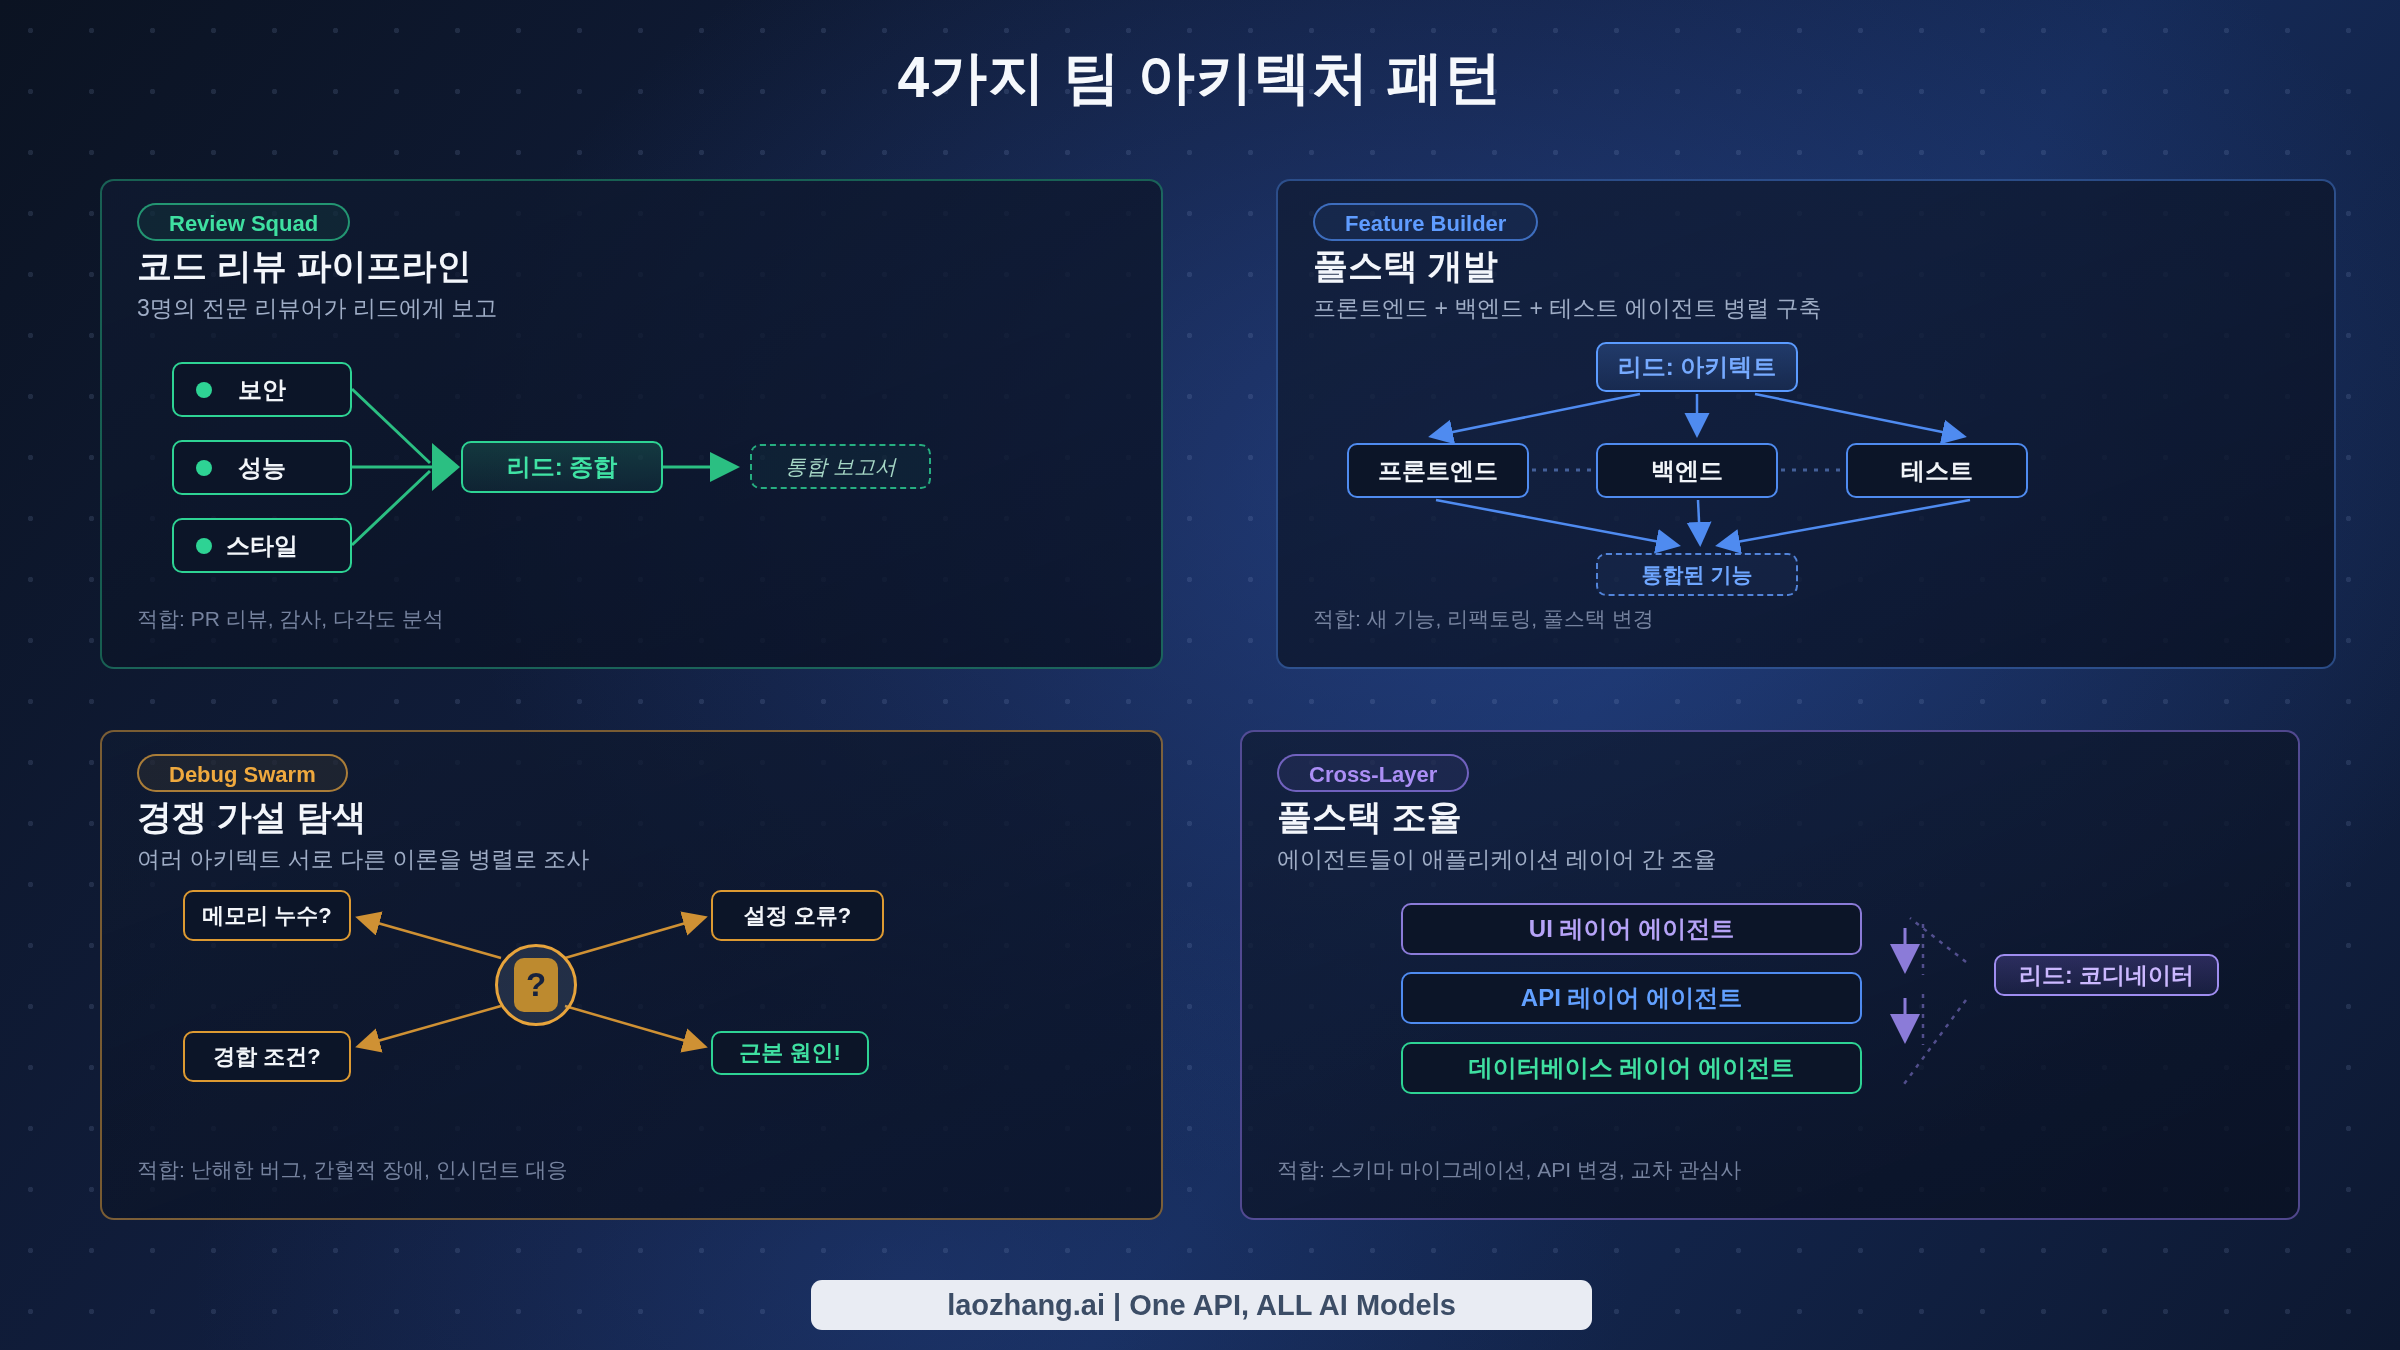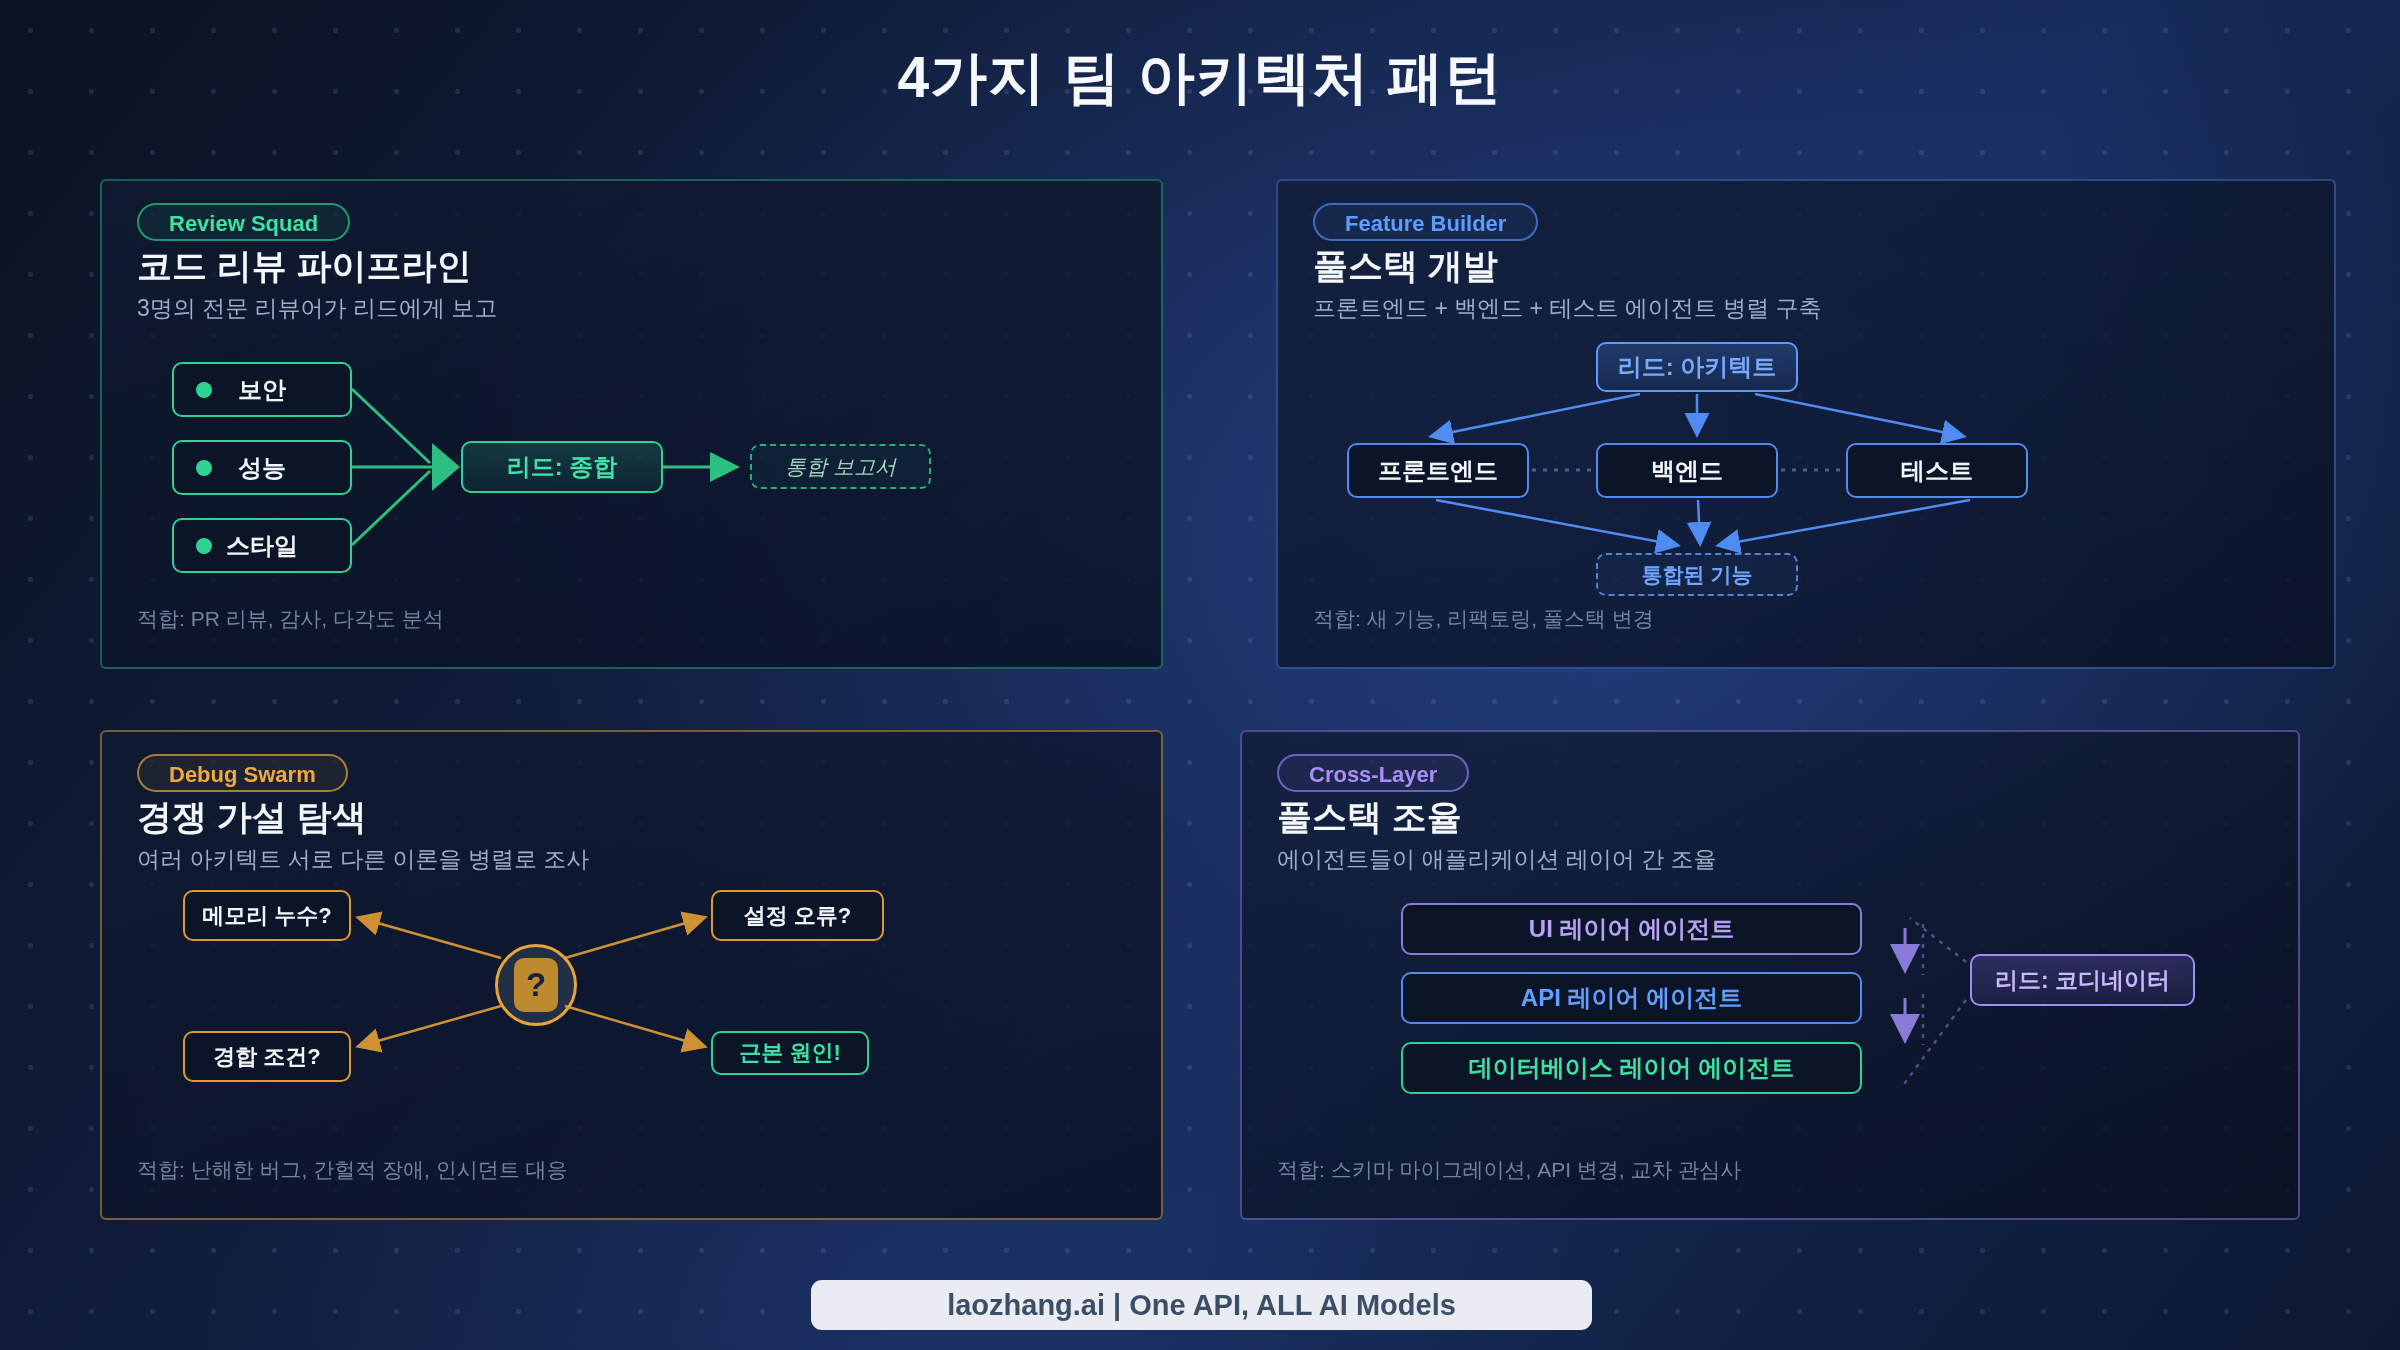--- a/index.html
+++ b/index.html
@@ -10,21 +10,21 @@
       radial-gradient(circle, rgba(148,170,215,0.15) 2.5px, transparent 3px),
       radial-gradient(1600px 1100px at 62% 36%, rgba(48,84,168,0.50), rgba(48,84,168,0) 65%),
       radial-gradient(1200px 700px at 38% 95%, rgba(40,70,140,0.35), rgba(40,70,140,0) 60%),
       linear-gradient(128deg,#0b1322 0%,#122043 45%,#152a57 62%,#0d1830 100%);
     background-size:61px 61px, auto, auto, auto;
   }
   .page-title{position:absolute;top:40px;left:0;width:100%;text-align:center;
     color:#f5f8fc;font-size:57px;font-weight:700;letter-spacing:1px;}
   .page-subtitle{position:absolute;top:118px;left:0;width:100%;text-align:center;
     color:#b9c4d8;font-size:27px;}
-  .card{position:absolute;width:1063px;height:490px;border-radius:6px;
+  .card{position:absolute;width:1063px;height:490px;border-radius:14px;
     background:linear-gradient(160deg, rgba(16,27,50,0.72), rgba(9,16,33,0.78));
     box-sizing:border-box;}
   .card-review   {left:100px; top:179px; border:2px solid rgba(46,211,148,0.40);}
   .card-feature  {left:1240px;top:179px; width:1060px;border:2px solid rgba(80,140,240,0.45);margin-left:36px;}
   .card-debug    {left:100px; top:730px; border:2px solid rgba(231,164,60,0.50);}
   .card-cross    {left:1240px;top:730px; width:1060px;border:2px solid rgba(150,122,240,0.50);}
   .badge{position:absolute;left:35px;top:22px;height:38px;line-height:38px;
     padding:0 30px;border-radius:21px;font-size:22px;font-weight:700;box-sizing:border-box;}
   .badge-green {color:#3fe0a1;border:2px solid rgba(46,211,148,0.65);background:rgba(46,211,148,0.07);}
   .badge-blue  {color:#5f9cff;border:2px solid rgba(80,140,240,0.70);background:rgba(80,140,240,0.08);}
@@ -57,21 +57,21 @@
   .dbg-result{left:609px;top:299px;width:158px;height:44px;border:2.5px solid #2ed394;color:#3fe0a1;font-size:22px;background:#0c1528;}
   .dbg-circle{position:absolute;left:393px;top:212px;width:76px;height:76px;border-radius:50%;
     border:3px solid #e7a43c;background:rgba(150,165,195,0.16);display:flex;align-items:center;justify-content:center;}
   .dbg-q{width:44px;height:54px;border-radius:10px;background:#bd8a2f;color:#16223e;
     font-size:33px;font-weight:700;display:flex;align-items:center;justify-content:center;}
   
   .layer{left:159px;width:461px;height:52px;font-size:24px;}
   .layer-ui {top:171px;border:2.5px solid #8b7bd8;color:#b6a3f7;}
   .layer-api{top:240px;border:2.5px solid #4f8bf0;color:#62a0ff;}
   .layer-db {top:310px;border:2.5px solid #2ed394;color:#3fe0a1;}
-  .coord{left:728px;top:222px;width:225px;height:52px;border:2.5px solid #9f8df0;
+  .coord{left:752px;top:222px;width:225px;height:42px;border:2.5px solid #9f8df0;
     background:linear-gradient(180deg, rgba(140,110,240,0.24), rgba(140,110,240,0.10));
     color:#cbb8ff;font-size:23px;}
   .footer-pill{position:absolute;left:811px;top:1280px;width:781px;height:50px;border-radius:11px;
     background:#e9ecf3;color:#3c4d66;font-size:29px;font-weight:700;
     display:flex;align-items:center;justify-content:center;}
 </style>
 </head>
 <body>
 
 <div class="stage">

